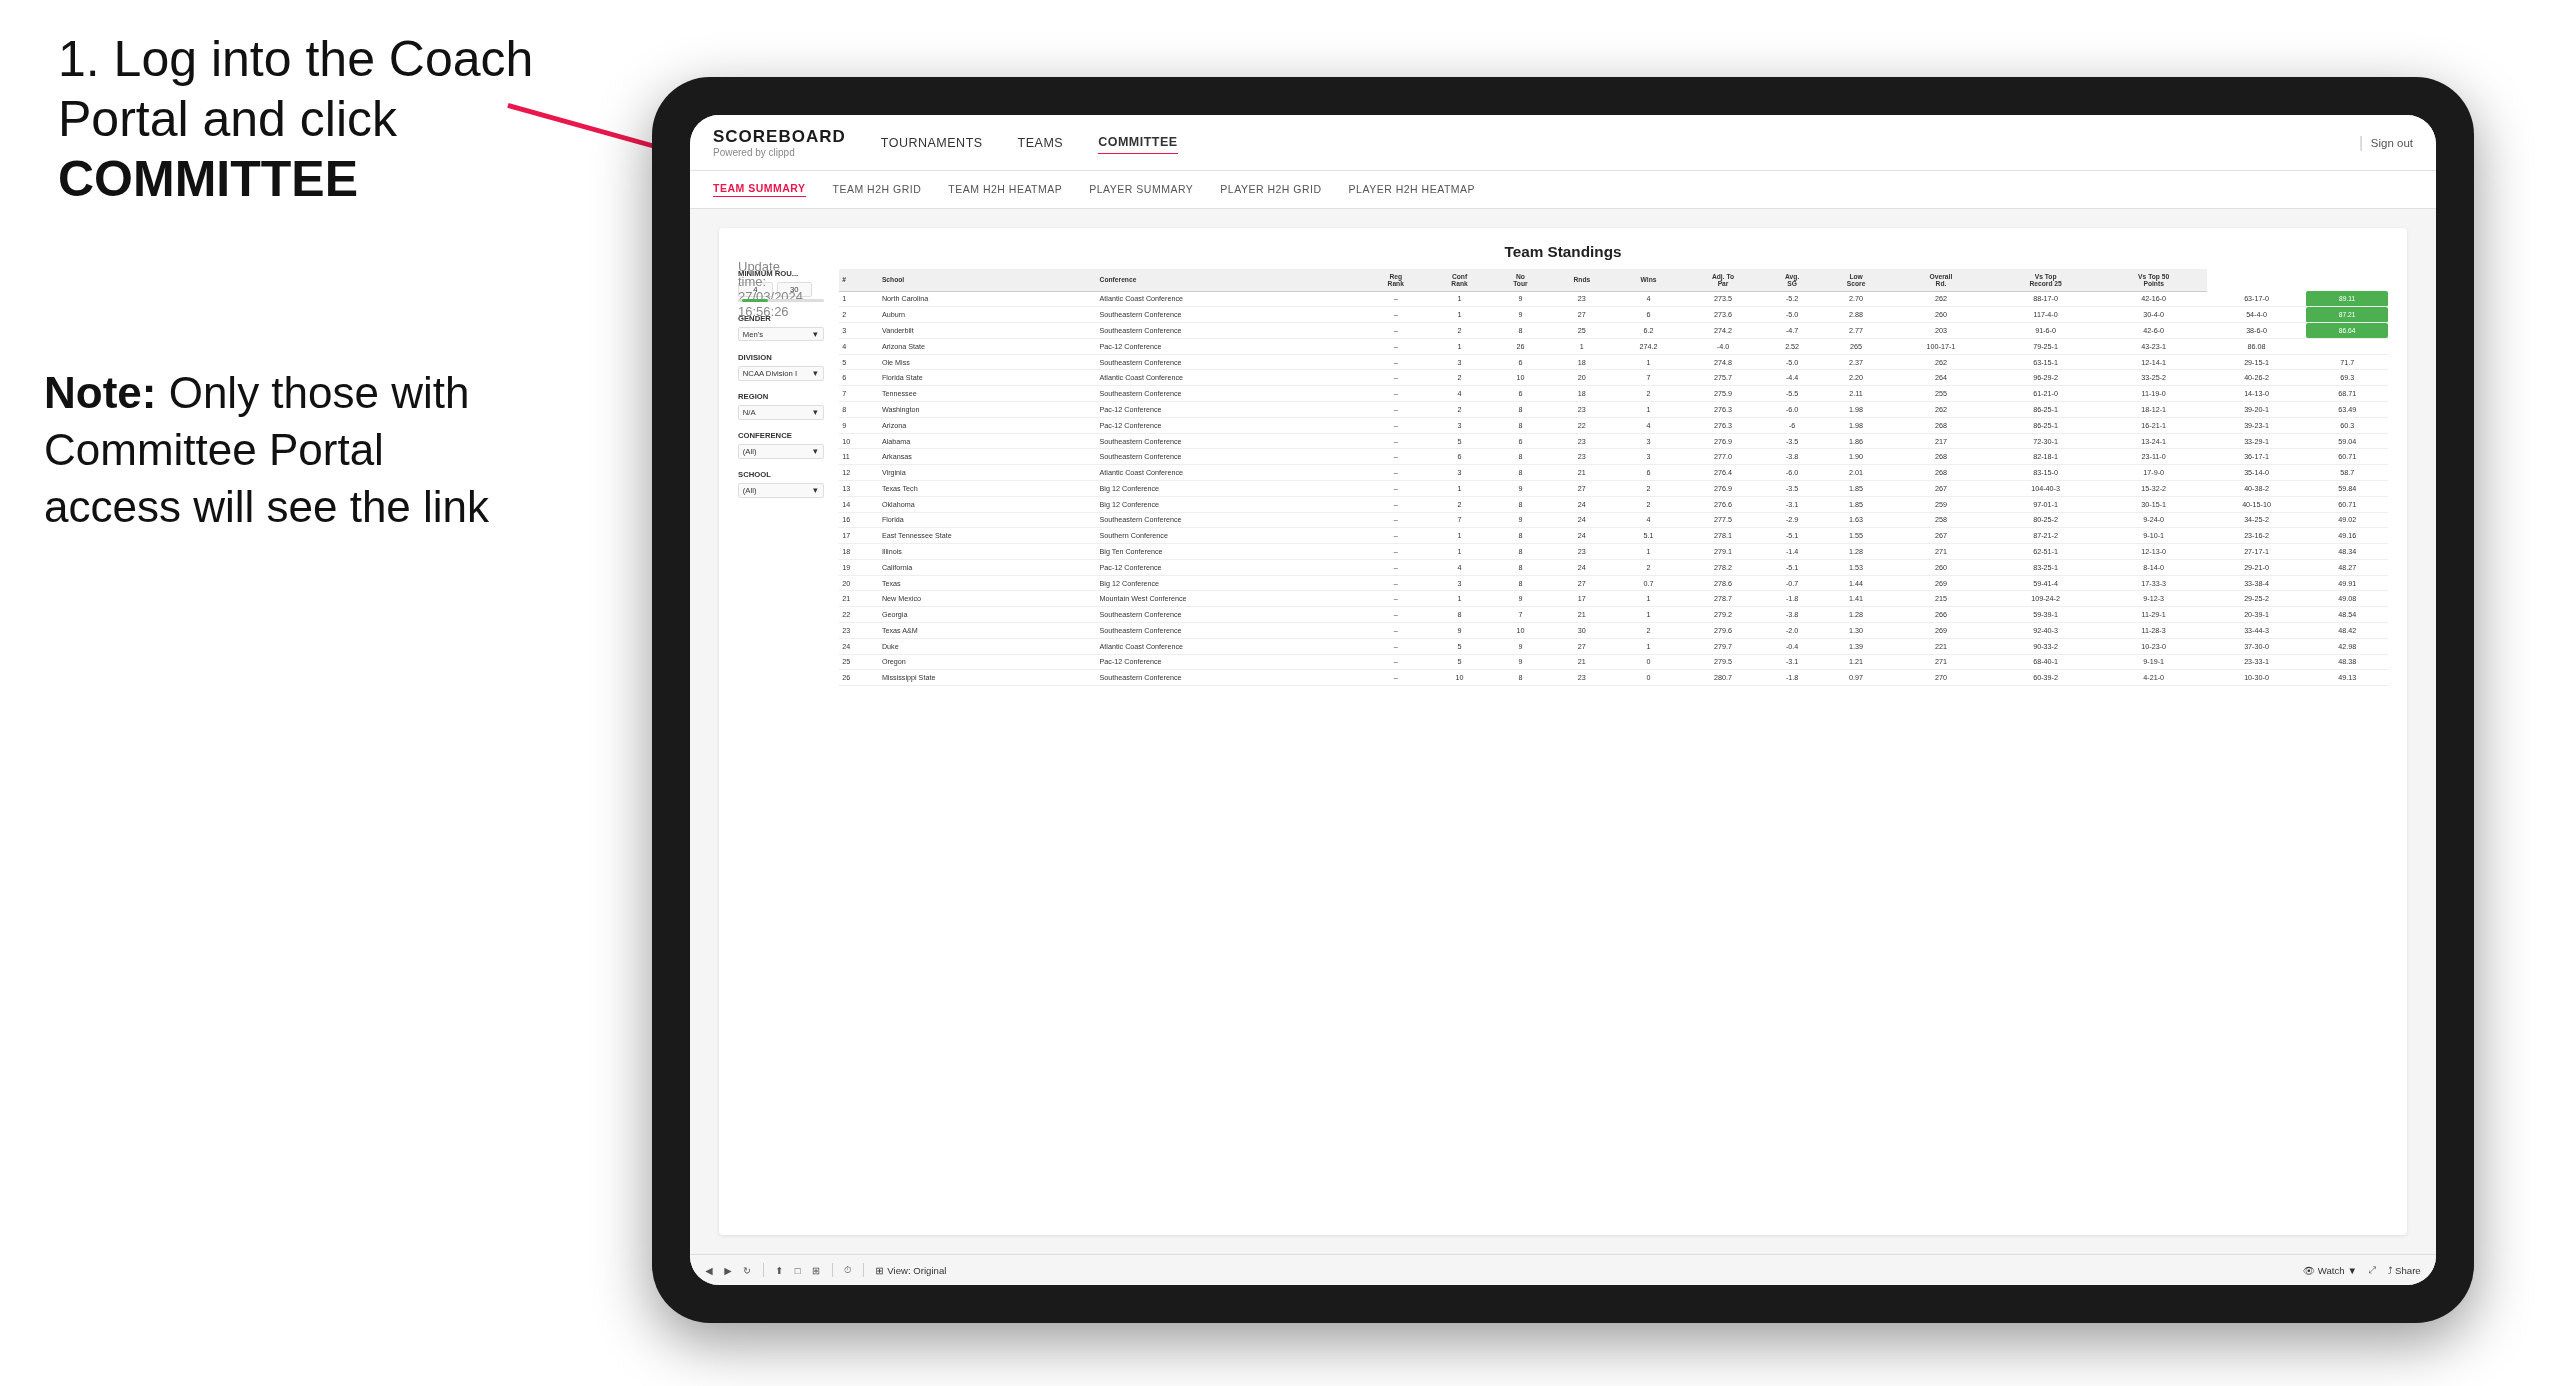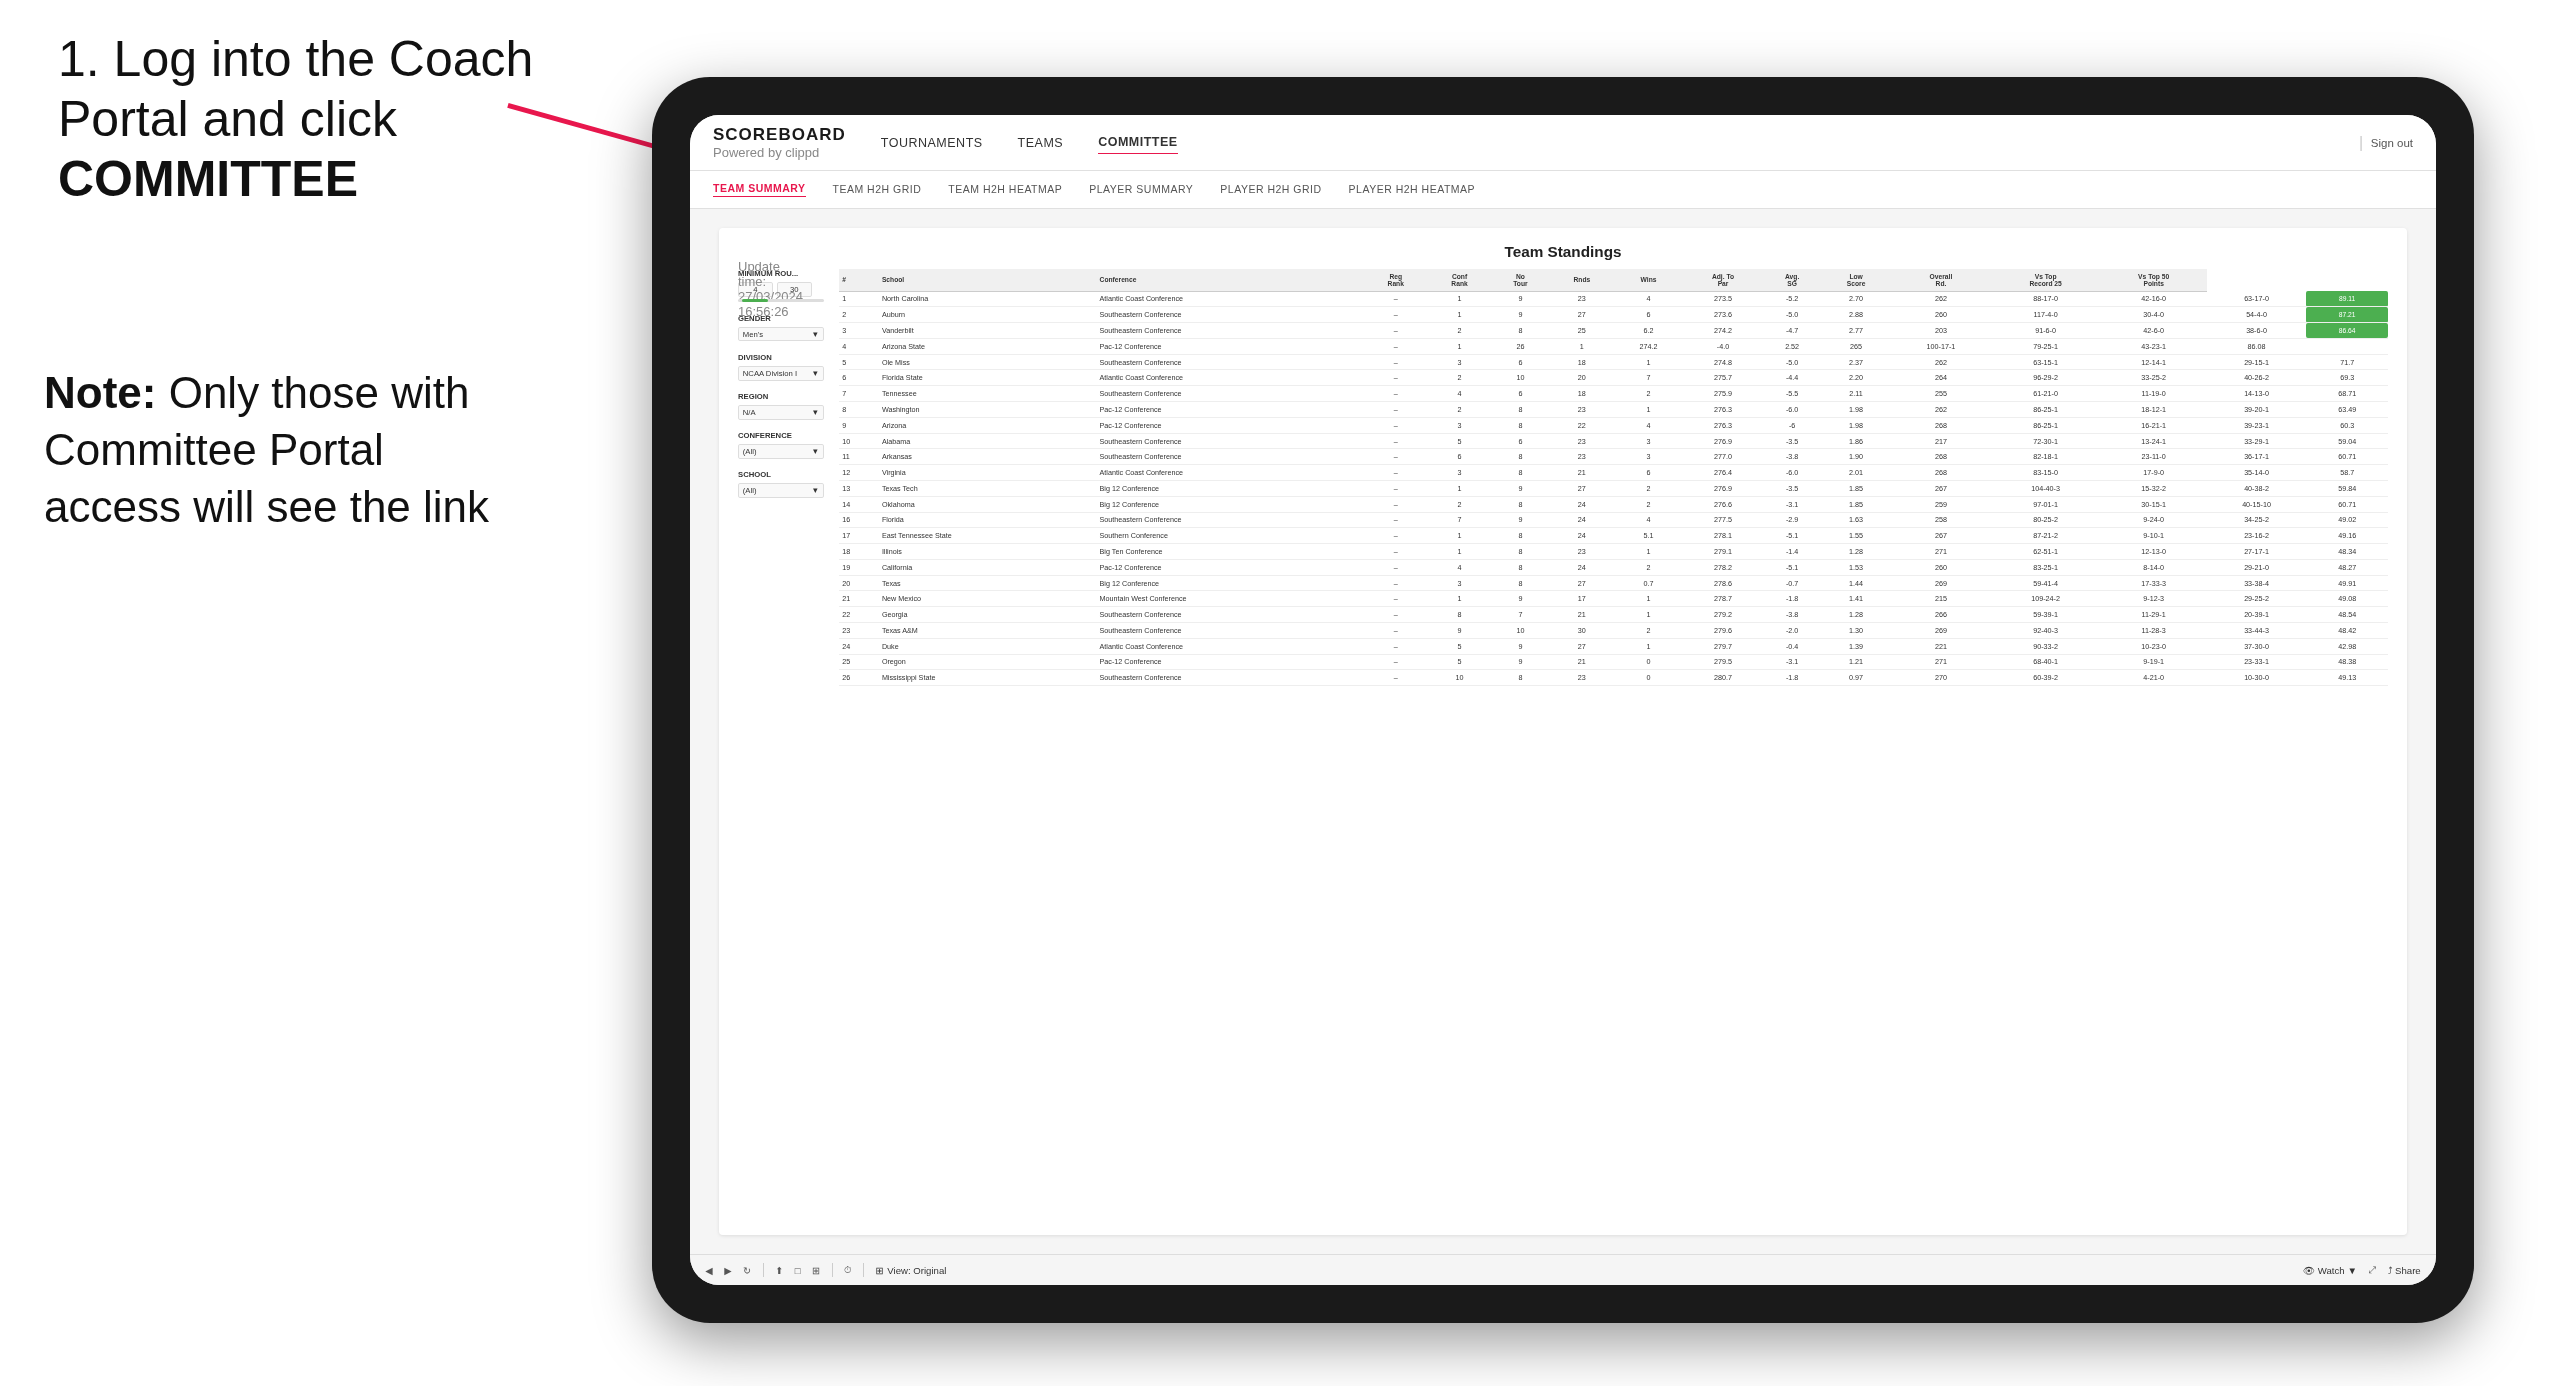--- a/index.html
+++ b/index.html
@@ -95,21 +95,21 @@
       margin-right: 35px;
     }
     .scoreboard-logo .logo-text {
       font-size: 17px;
       font-weight: 900;
       color: #1a1a1a;
       letter-spacing: 1px;
       text-transform: uppercase;
     }
     .scoreboard-logo .logo-sub {
-      font-size: 13px;
+      font-size: 10px;
       color: #888;
     }
     .nav-items {
       display: flex;
       align-items: center;
       gap: 35px;
       flex: 1;
     }
     .nav-item {
       font-size: 12.5px;

